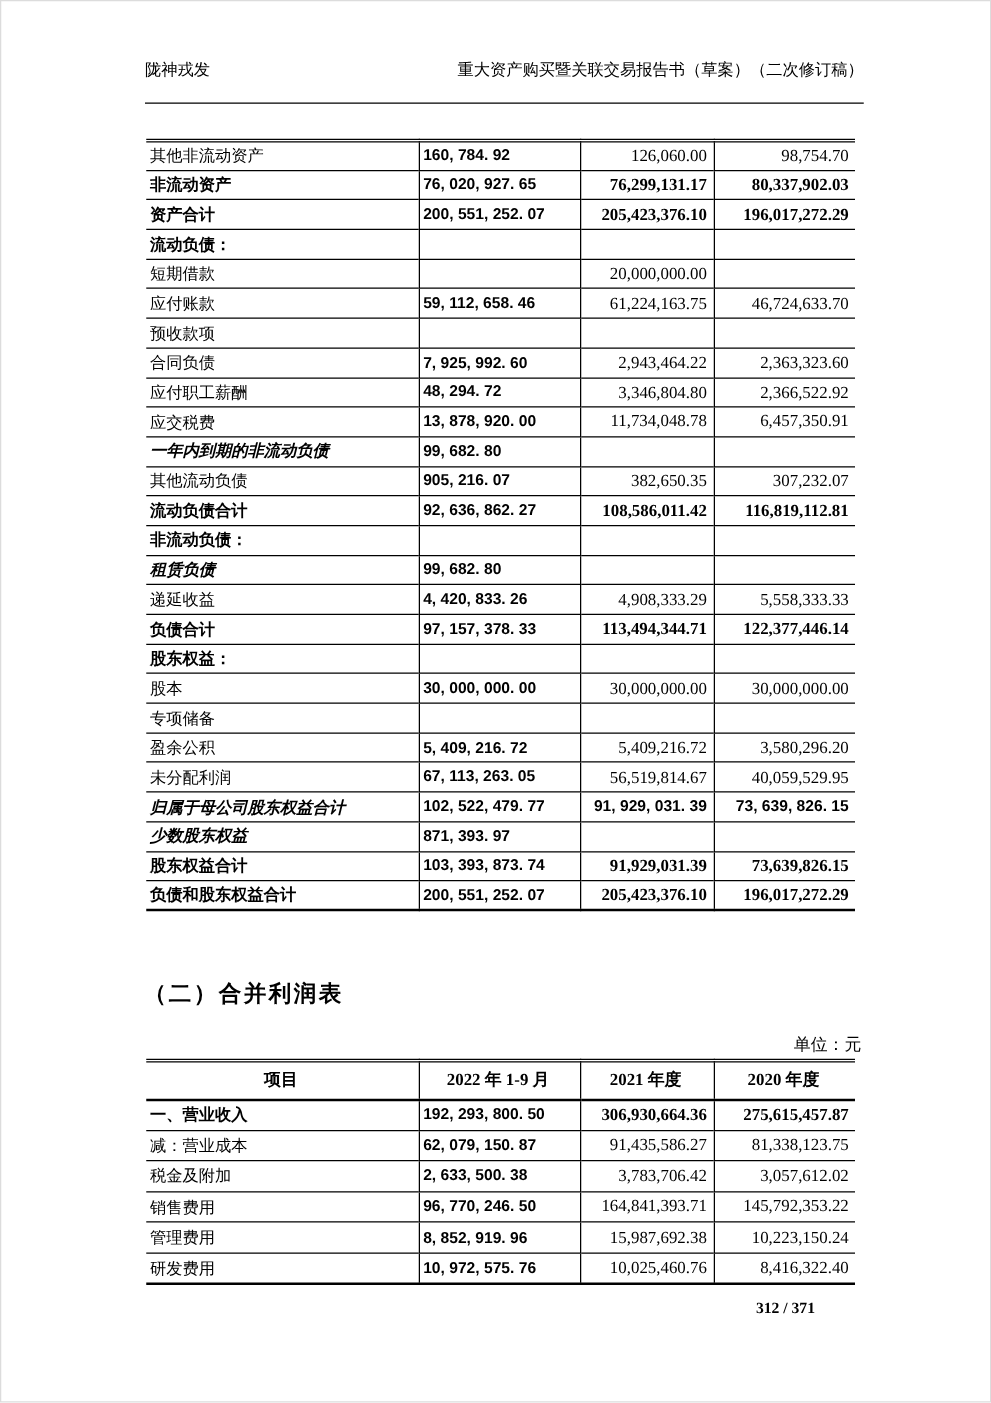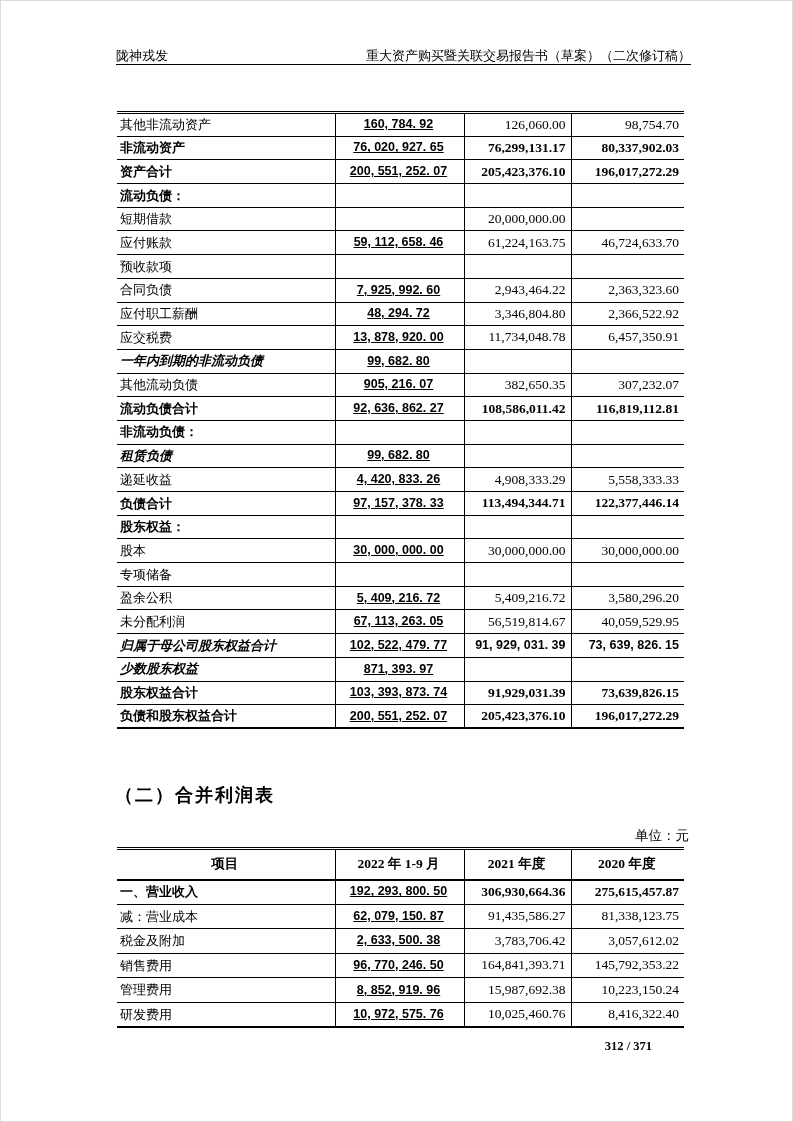--- a/index.html
+++ b/index.html
@@ -8,21 +8,21 @@
     font-family:"Liberation Serif","DejaVu Serif",serif;
     position:relative;overflow:hidden;
   }
   .page{position:absolute;inset:0;border:1px solid #dcdcdc;box-sizing:border-box;}
 
   
   .hdr{
     position:absolute;top:47px;left:115px;width:575px;
     display:flex;justify-content:space-between;align-items:flex-end;
     font-size:13px;line-height:16px;
-    border-bottom:1.5px solid #000;padding-bottom:0;
+    border-bottom:1.5px solid #000;padding-bottom:18px;
   }
 
   
   table{border-collapse:collapse;table-layout:fixed;position:absolute;left:116px;width:567px;}
   #balance-table{top:110px;}
   #income-table{top:846px;}
   table{border-top:3px double #000;border-bottom:2.5px solid #000;}
   td,th{
     padding:0 5px 0 3px;vertical-align:middle;
     font-size:13px;line-height:1.05;
@@ -39,23 +39,22 @@
   #income-table tr{height:24.6px;}
   #income-table tr.head{height:31px;}
   #income-table th{
     font-weight:700;text-align:center;font-size:13.5px;
     border-bottom:2.5px solid #000;
   }
   .lbl{text-align:left;}
   .lbl.bold{font-weight:700;}
   .lbl.kai{font-weight:700;font-style:italic;margin-left:30px;}
   .num1{
-    text-align:center;font-weight:700;font-size:12.5px;
+    text-align:left;font-weight:700;font-size:12.5px;
     font-family:"Liberation Sans","DejaVu Sans",sans-serif;
-    text-decoration:underline;
   }
   .num{text-align:right;font-size:13.5px;}
   .num.vb{font-weight:700;}
   .num.sansy{
     font-family:"Liberation Sans","DejaVu Sans",sans-serif;
     font-weight:700;font-size:12.5px;
   }
 
   
   .sec-title{

